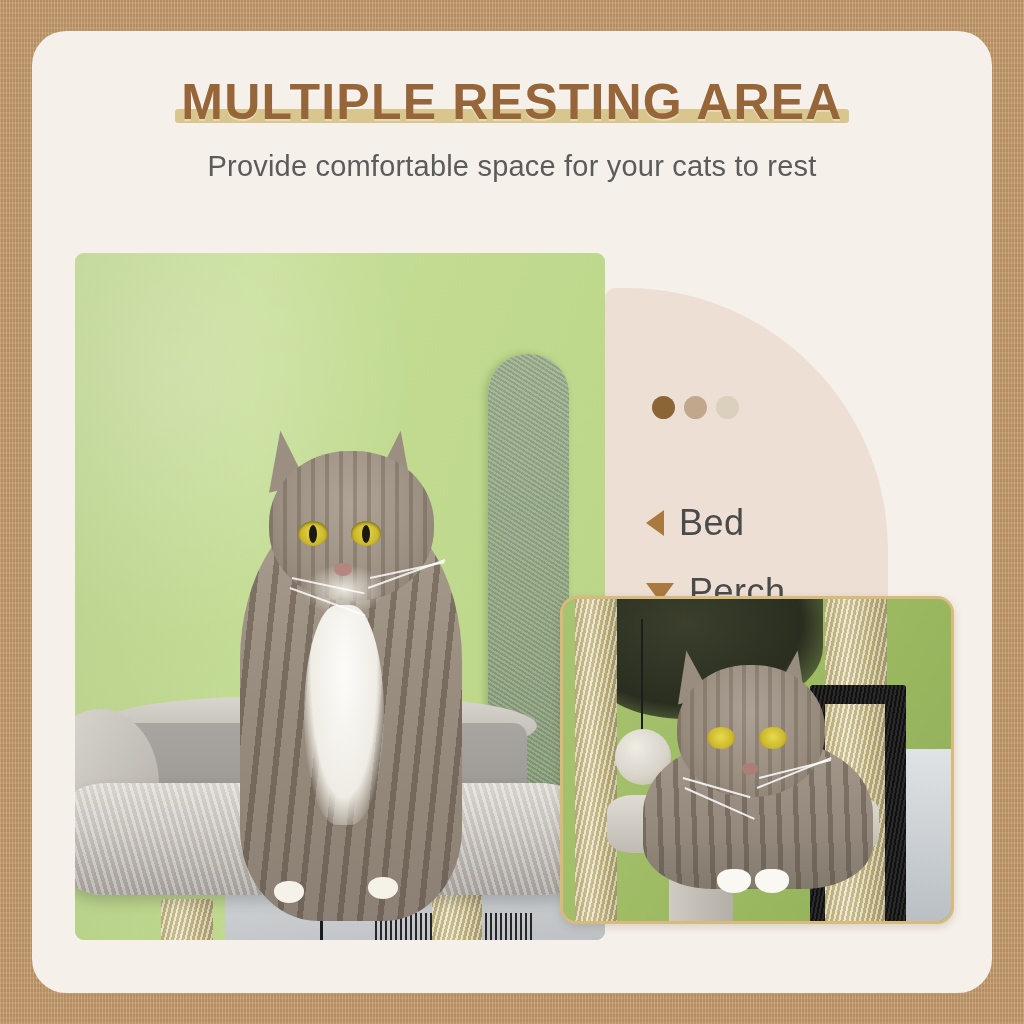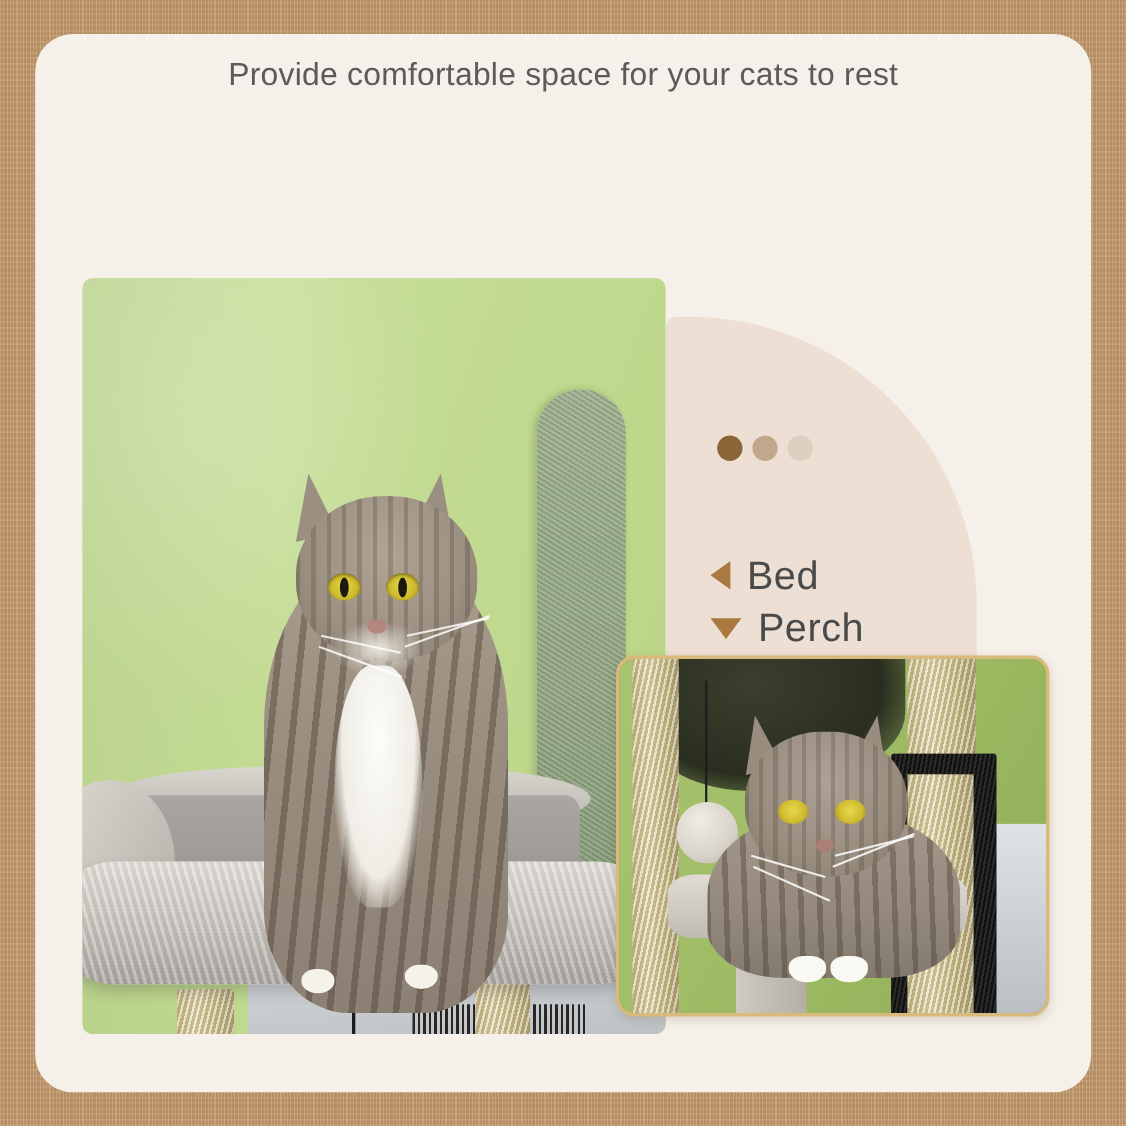--- a/index.html
+++ b/index.html
@@ -82,21 +82,21 @@
   .dot { width: 23px; height: 23px; border-radius: 50%; }
   .dot.d1 { background: #8c6536; }
   .dot.d2 { background: #c1a88d; }
   .dot.d3 { background: #dbcfbe; }
 
   .label-row {
     position: absolute; left: 41px;
     display: flex; align-items: center; gap: 15px;
   }
   .label-row.r1 { top: 183px; margin-top: 31px; }
-  .label-row.r2 { top: 262px; }
+  .label-row.r2 { top: 283px; }
   .tri-left {
     width: 0; height: 0;
     border-top: 13px solid transparent;
     border-bottom: 13px solid transparent;
     border-right: 18px solid #a9793f;
   }
   .tri-down {
     width: 0; height: 0;
     border-left: 14px solid transparent;
     border-right: 14px solid transparent;
@@ -312,20 +312,24 @@
   .sr { position: absolute; width: 1px; height: 1px; overflow: hidden; clip: rect(0,0,0,0); }
 </style>
 </head>
 <body>
 
 <div id="frame">
 
   <div id="card">
 
     <div id="header">
+      <div id="title-wrap">
+        <div id="title-underline"></div>
+        <h1 id="title">MULTIPLE RESTING AREA</h1>
+      </div>
       <div id="subtitle">Provide comfortable space for your cats to rest</div>
     </div>
 
     <div id="info-panel">
 
       <div id="dots">
         <span class="dot d1"></span>
         <span class="dot d2"></span>
         <span class="dot d3"></span>
       </div>

